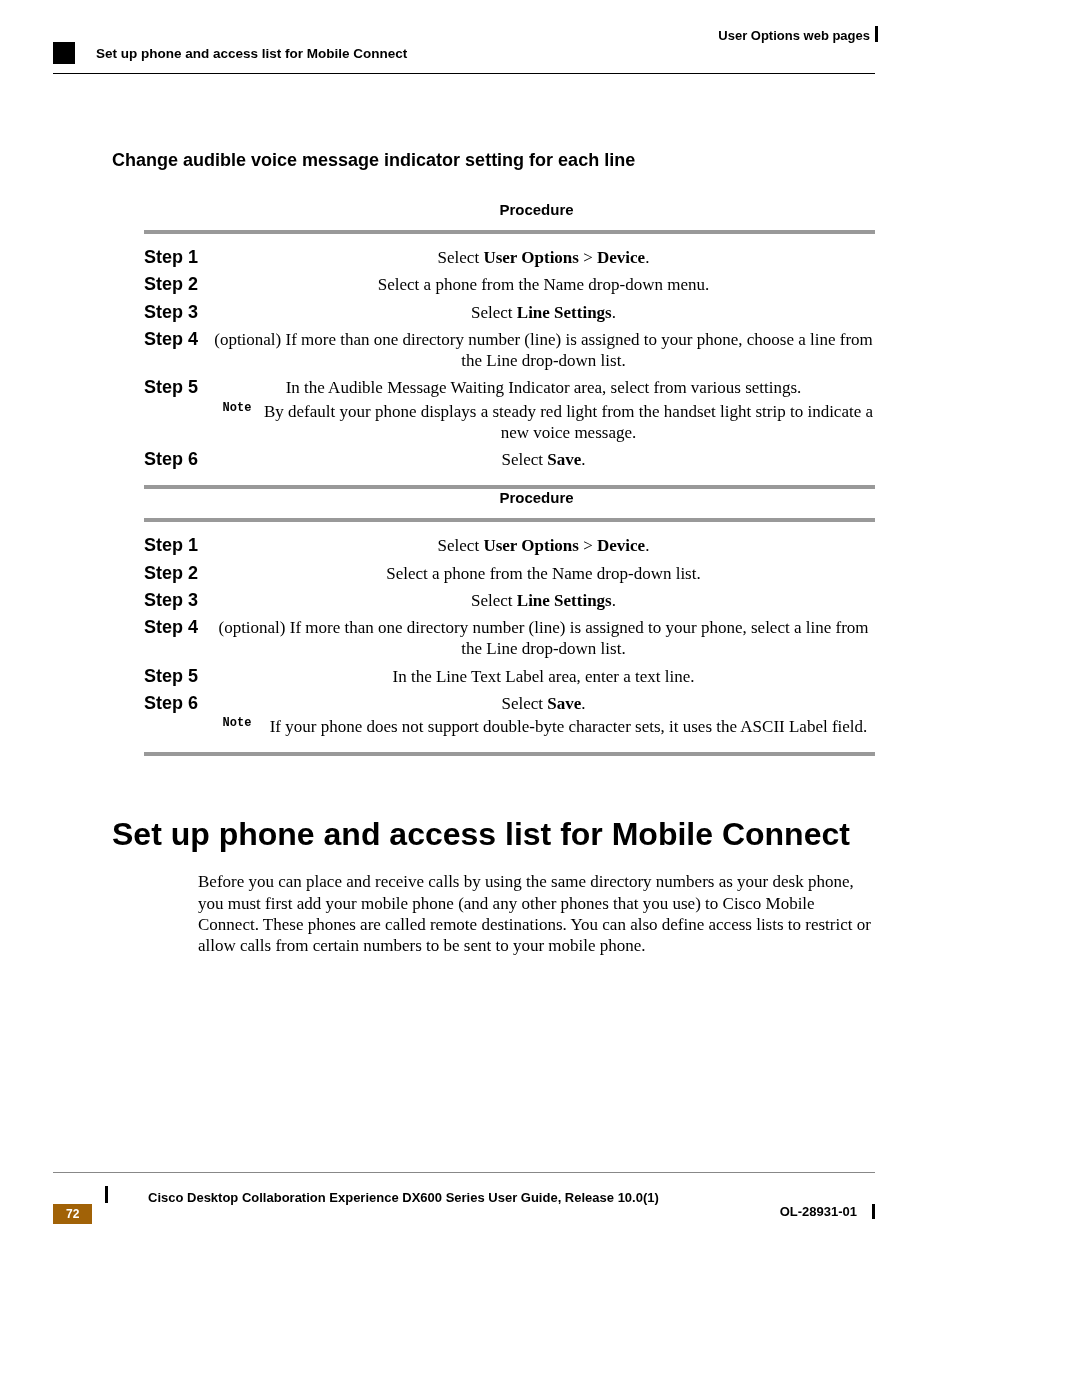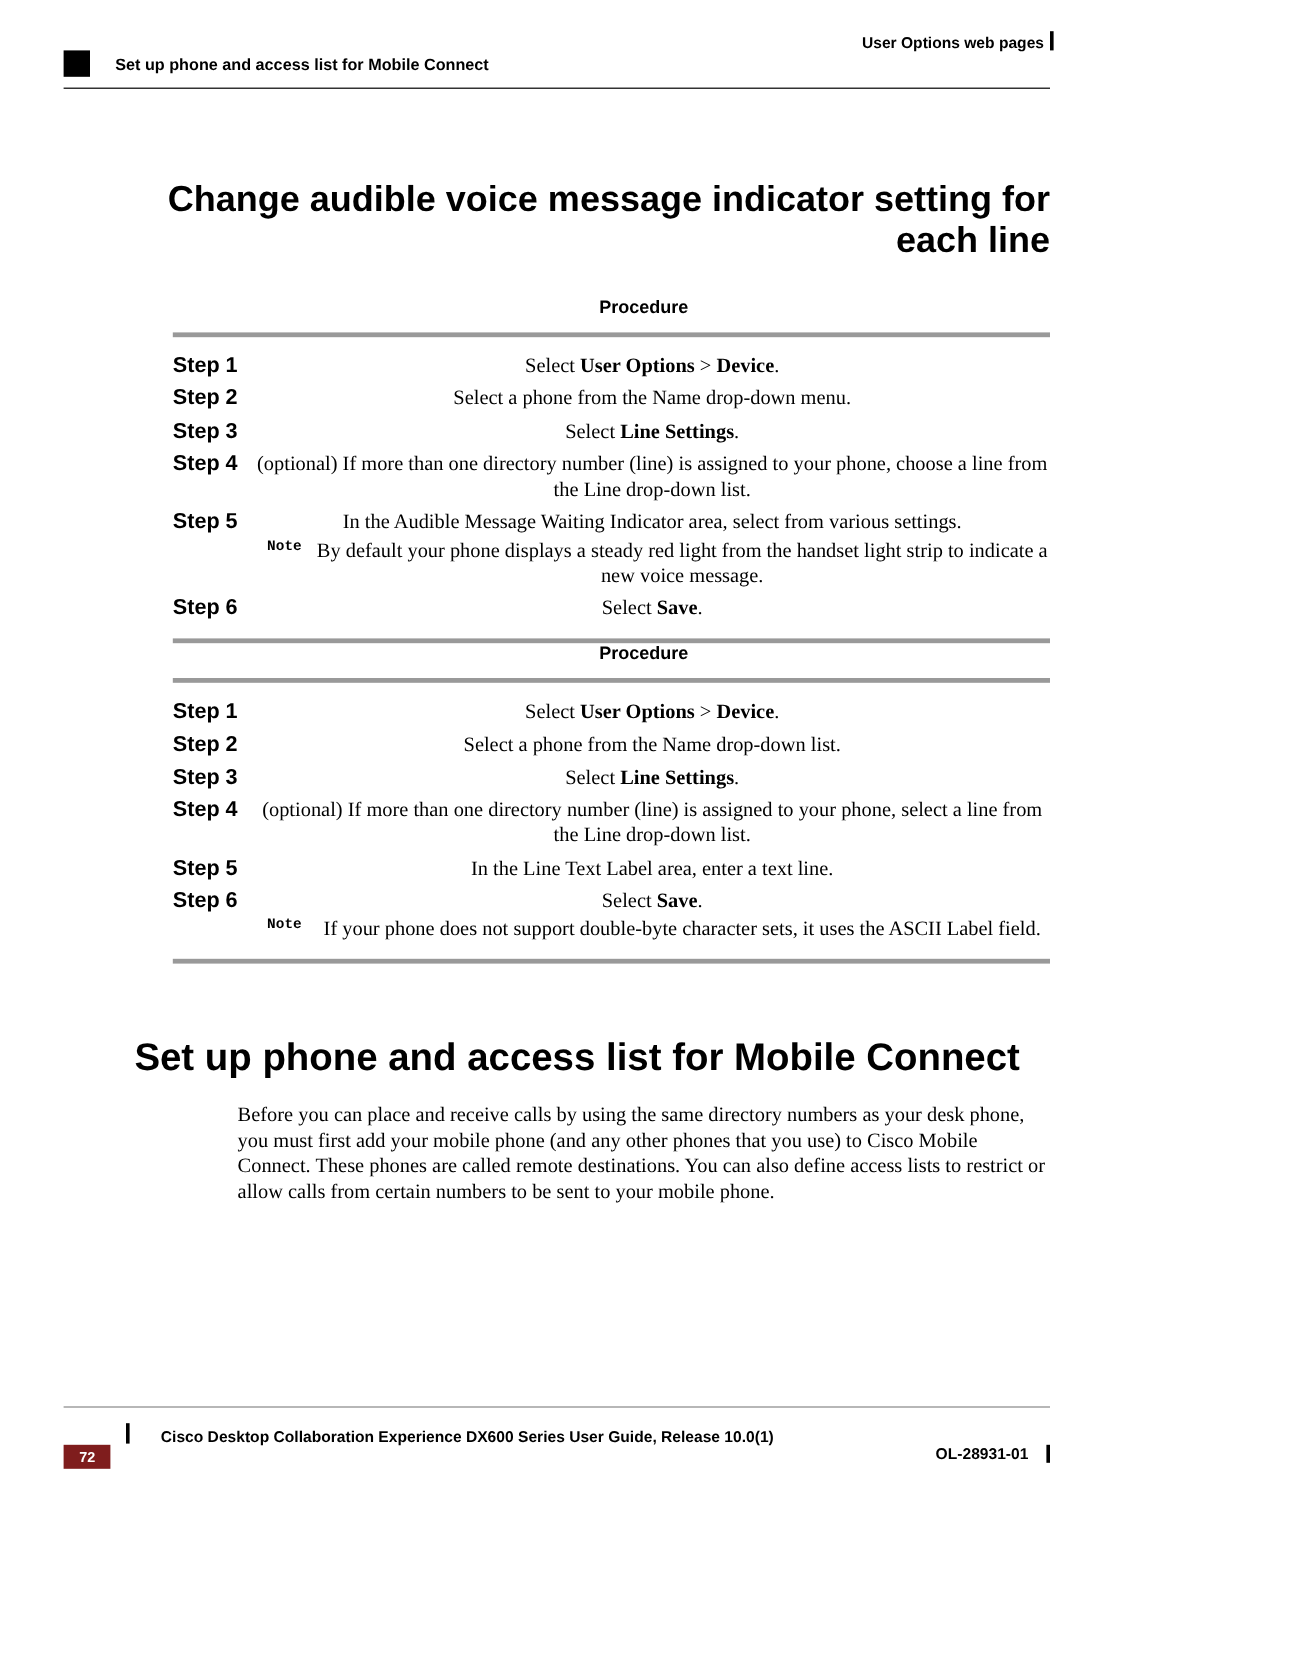--- a/index.html
+++ b/index.html
@@ -65,23 +65,22 @@
   }
   .content {
     position: absolute;
     left: 112px;
     right: 205px;
     top: 150px;
   }
   h2.section {
     font-family: Arial, Helvetica, sans-serif;
     font-weight: bold;
-    font-size: 30px;
+    font-size: 18px;
     margin: 0 0 30px 0;
-    text-align: right;
   }
   h1.chapter {
     font-family: Arial, Helvetica, sans-serif;
     font-weight: bold;
     font-size: 32px;
     margin: 60px 0 18px 0;
   }
   .proc-label {
     font-family: Arial, Helvetica, sans-serif;
     font-weight: bold;
@@ -157,28 +156,28 @@
     position: absolute;
     bottom: 195px;
     left: 0;
     right: 0;
     font-family: Arial, Helvetica, sans-serif;
     font-size: 13px;
     font-weight: bold;
   }
   .footer-center {
     position: absolute;
-    left: 134px;
+    left: 148px;
     top: 0;
   }
   .footer-page-box {
     position: absolute;
     left: 53px;
     top: 14px;
-    background: #7f1d1d;
+    background: #a16207;
     color: #fff;
     padding: 3px 13px;
     font-size: 12px;
     font-weight: bold;
   }
   .footer-left-bar {
     position: absolute;
     left: 105px;
     top: -4px;
     width: 3px;

